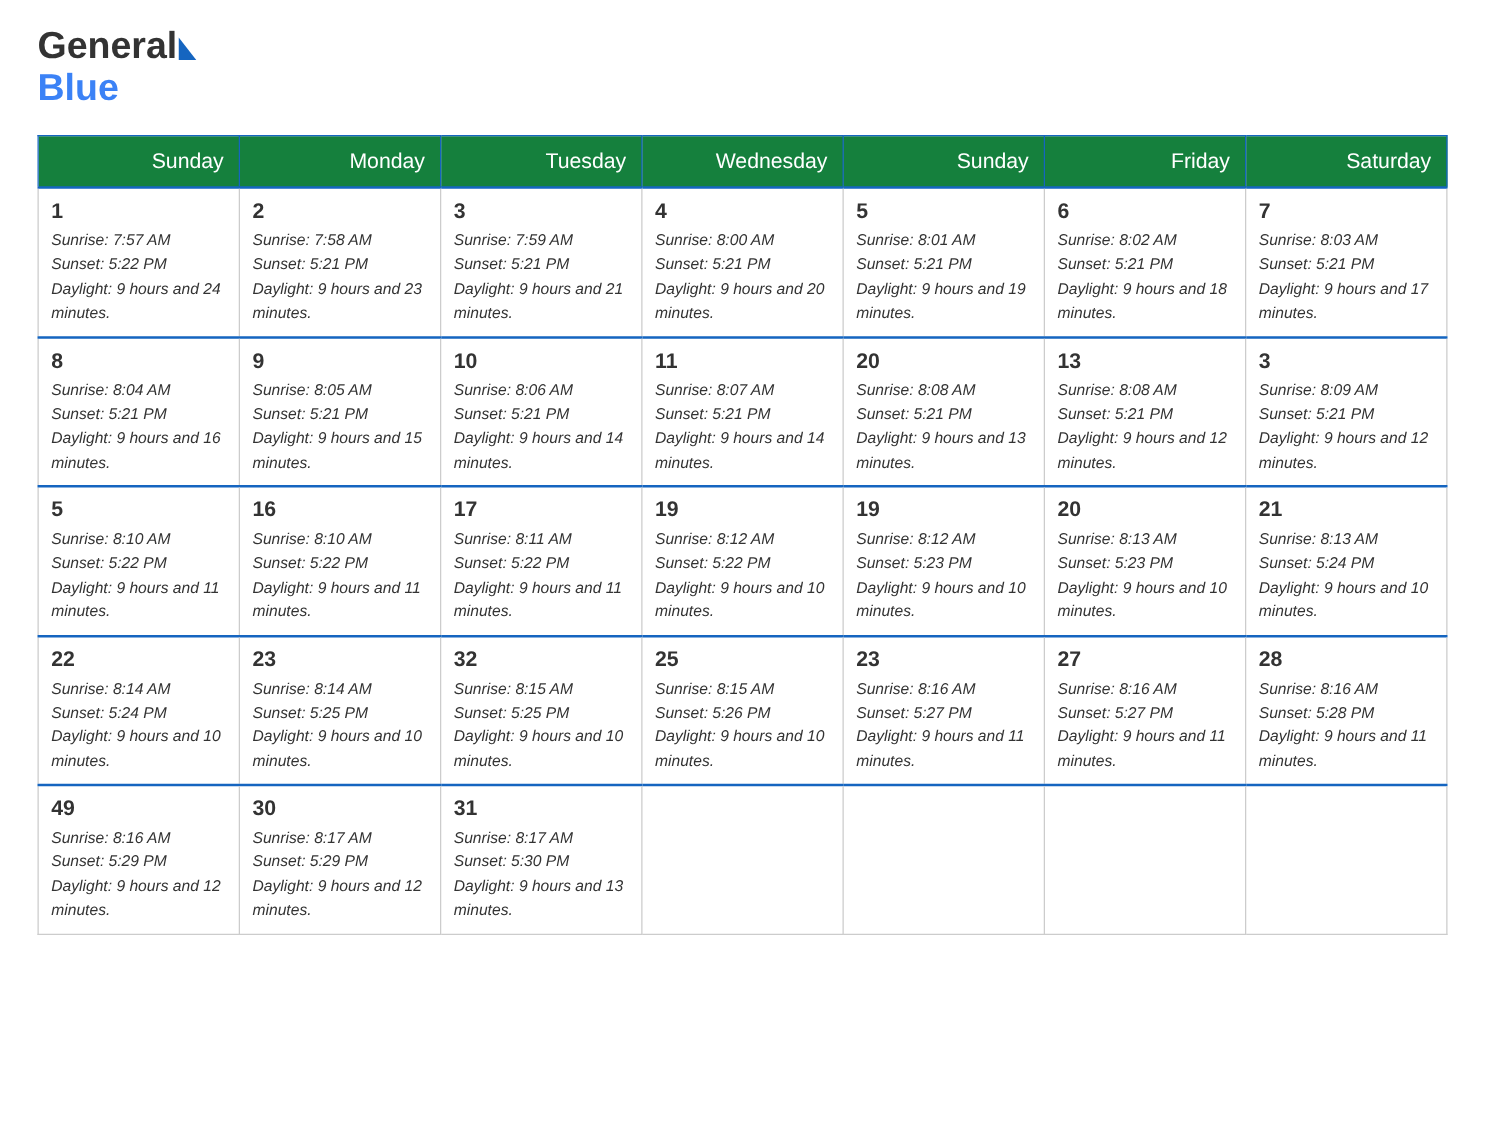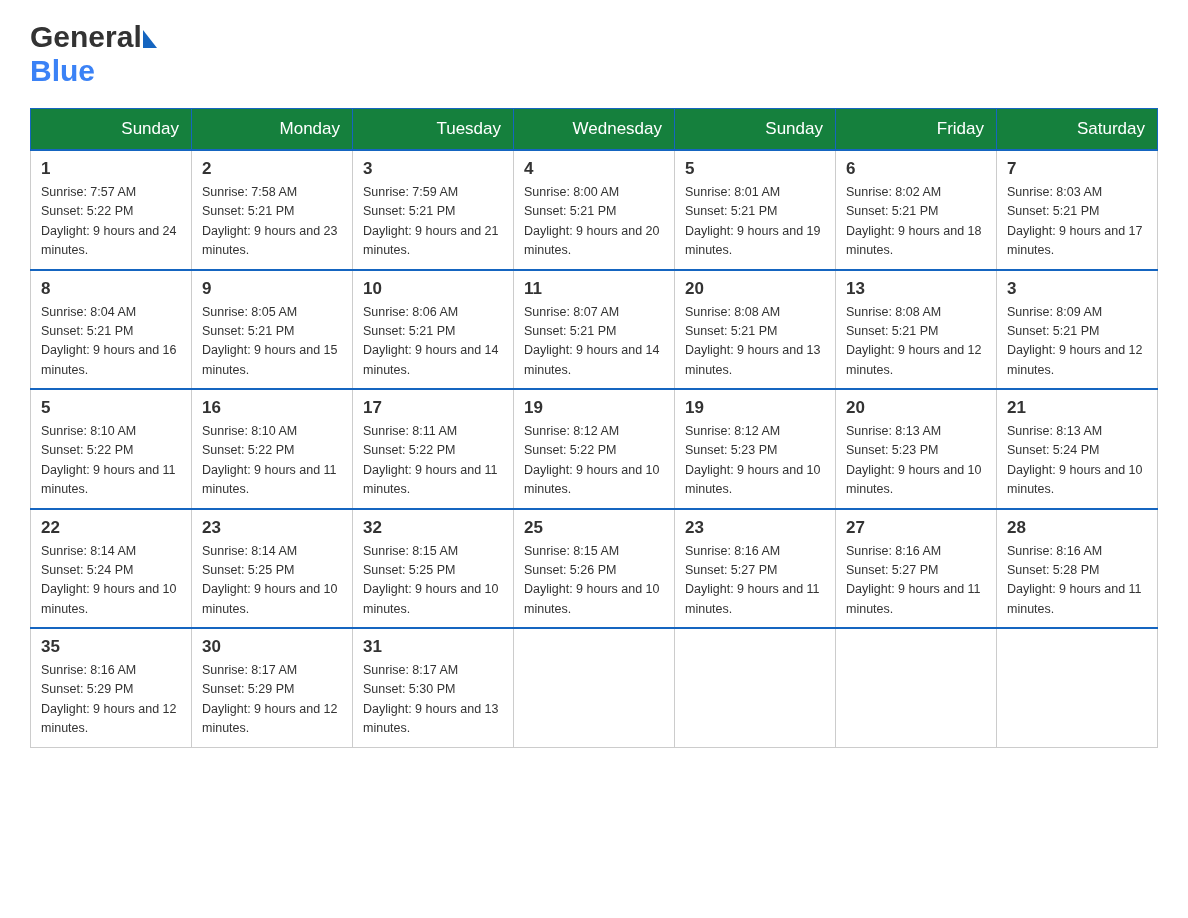--- a/index.html
+++ b/index.html
@@ -60,20 +60,21 @@
       font-size: 17px;
       font-weight: bold;
       color: #333;
       display: block;
       margin-bottom: 4px;
     }
     .day-info {
       font-size: 12.5px;
       color: #333;
       line-height: 1.55;
+      font-style: italic;
     }
     .logo-wrapper {
       display: flex;
       align-items: center;
     }
     .logo-general {
       font-size: 30px;
       font-weight: bold;
       color: #333;
     }
@@ -238,21 +239,21 @@
           <span class="day-num">27</span>
           <div class="day-info">Sunrise: 8:16 AM<br>Sunset: 5:27 PM<br>Daylight: 9 hours and 11 minutes.</div>
         </td>
         <td>
           <span class="day-num">28</span>
           <div class="day-info">Sunrise: 8:16 AM<br>Sunset: 5:28 PM<br>Daylight: 9 hours and 11 minutes.</div>
         </td>
       </tr>
       <tr>
         <td>
-          <span class="day-num">35</span>
+          <span class="day-num">49</span>
           <div class="day-info">Sunrise: 8:16 AM<br>Sunset: 5:29 PM<br>Daylight: 9 hours and 12 minutes.</div>
         </td>
         <td>
           <span class="day-num">30</span>
           <div class="day-info">Sunrise: 8:17 AM<br>Sunset: 5:29 PM<br>Daylight: 9 hours and 12 minutes.</div>
         </td>
         <td>
           <span class="day-num">31</span>
           <div class="day-info">Sunrise: 8:17 AM<br>Sunset: 5:30 PM<br>Daylight: 9 hours and 13 minutes.</div>
         </td>

